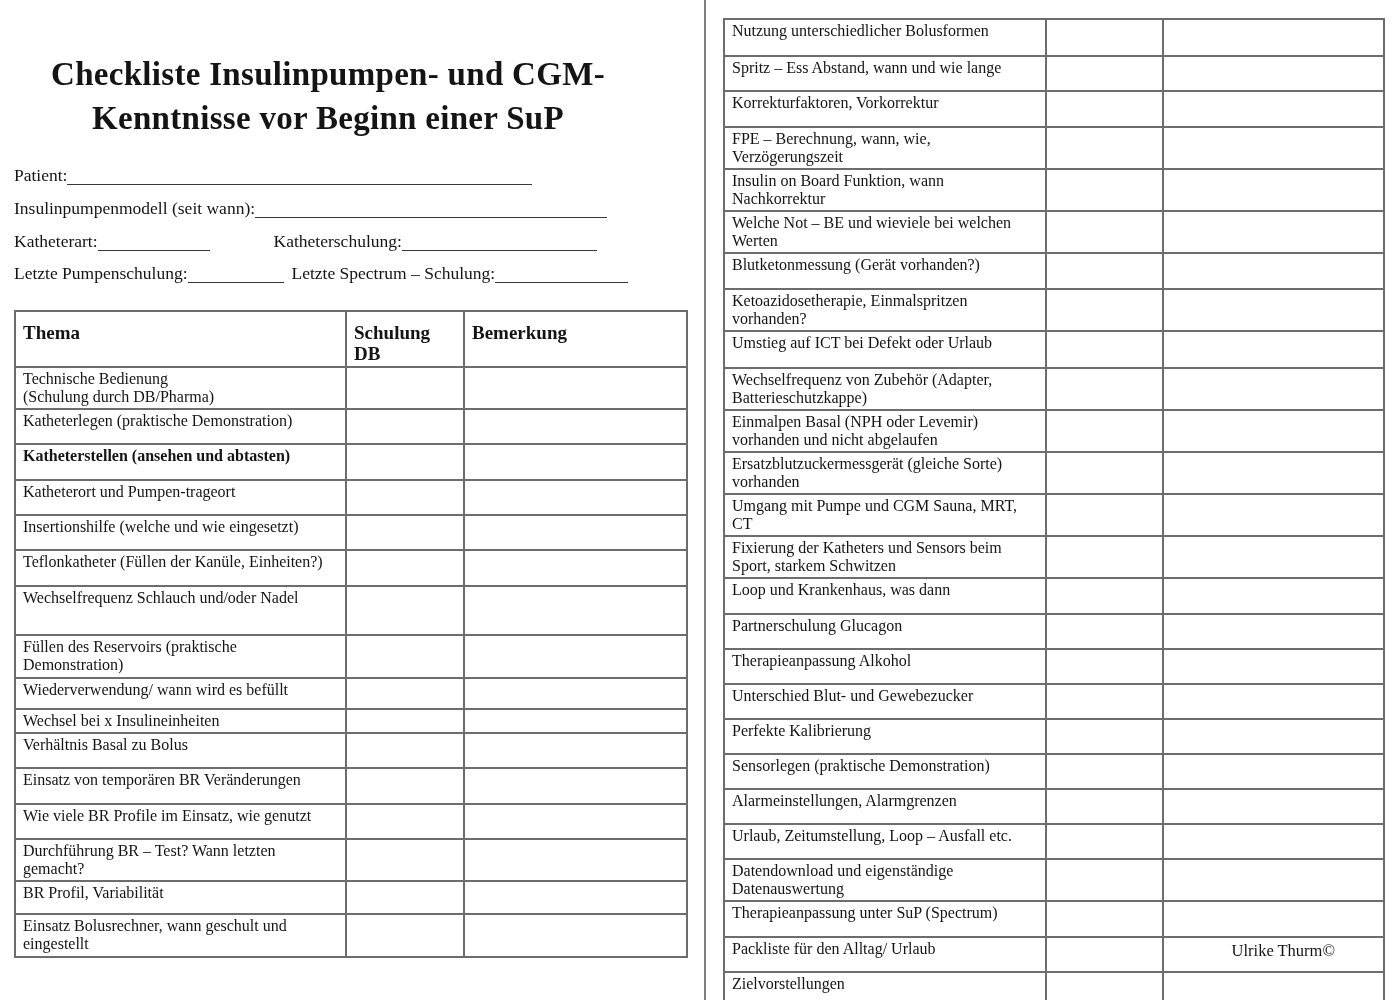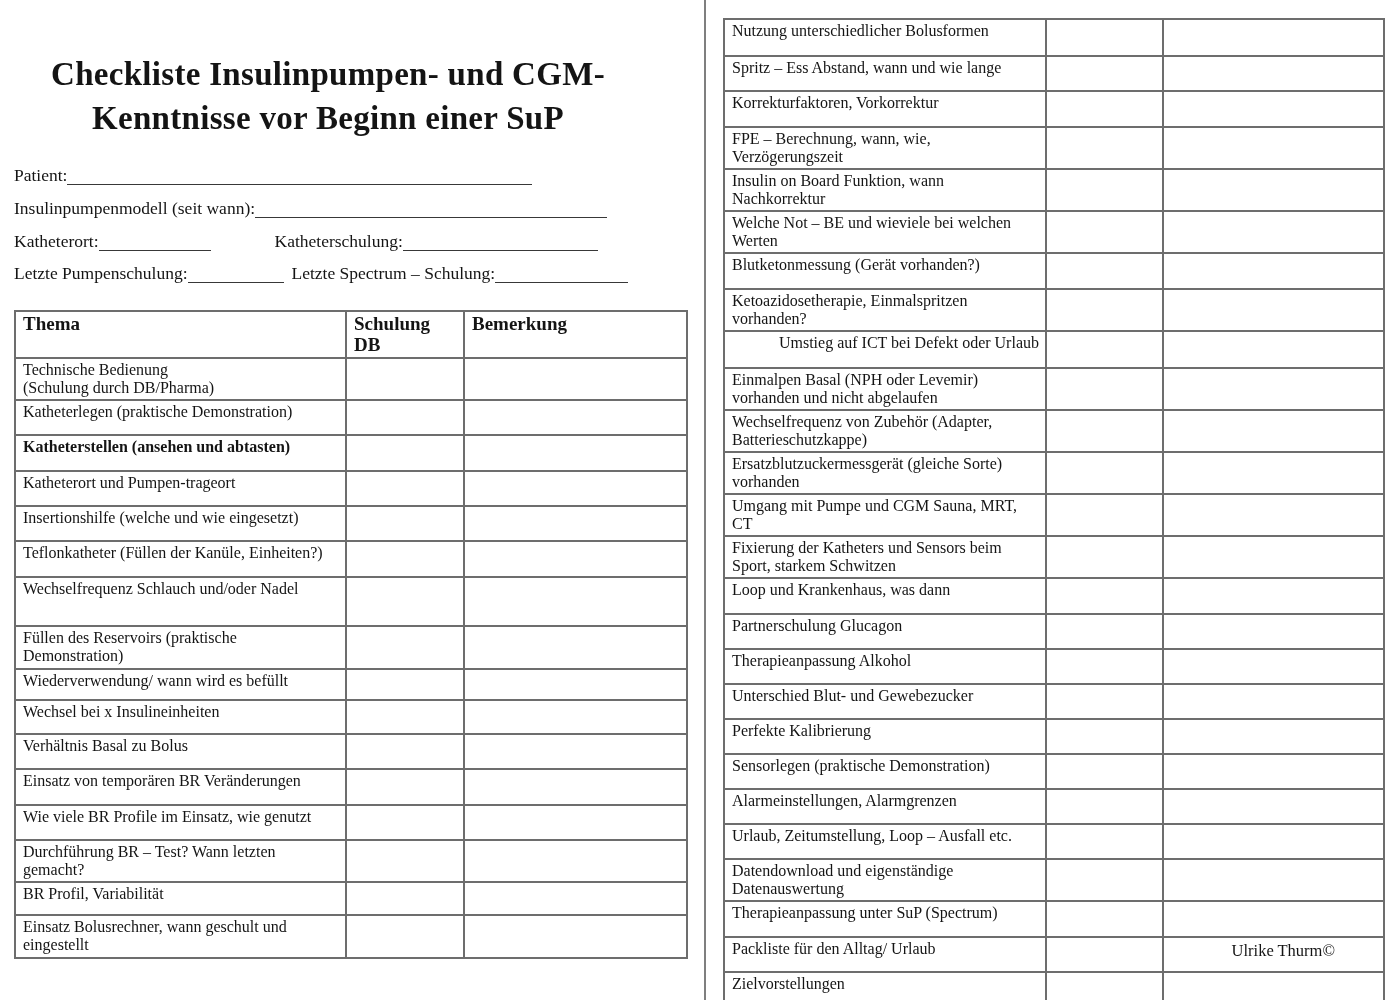--- a/index.html
+++ b/index.html
@@ -40,21 +40,21 @@
   .left-table{top:310px;left:14px;width:672px;}
   .right-table{top:18px;left:17px;width:660px;}
   .left-table .w-thema{width:331px}.left-table .w-db{width:118px}.left-table .w-bem{width:223px}
   .right-table .w-thema{width:322px}.right-table .w-db{width:117px}.right-table .w-bem{width:221px}
 
   .checklist td,.checklist th{
     border:2px solid #6d6d6d;vertical-align:top;padding:2px 6px 2px 7px;
   }
   .checklist th{
     font-size:19px;font-weight:700;text-align:left;
-    line-height:21px;padding-top:1px;white-space:pre-line;
+    line-height:21px;padding-top:10px;white-space:pre-line;
   }
   .head-row{height:45px;}
   .checklist td span{
     display:block;font-size:16px;line-height:18px;
     white-space:pre;overflow:hidden;
   }
   .checklist td span.bold{font-weight:700;}
 
   .footer{
     position:absolute;top:941px;left:17px;width:612px;
@@ -70,21 +70,21 @@
     <div>Kenntnisse vor Beginn einer SuP</div>
   </div>
 
   <div class="form-row fr-patient">
     <span>Patient:</span><span class="u u-patient"></span>
   </div>
   <div class="form-row fr-pump">
     <span>Insulinpumpenmodell (seit wann):</span><span class="u u-pump"></span>
   </div>
   <div class="form-row fr-kath">
-    <span>Katheterort:</span><span class="u u-kathart"></span><span class="ml-kathschul">Katheterschulung:</span><span class="u u-kathschul"></span>
+    <span>Katheterart:</span><span class="u u-kathart"></span><span class="ml-kathschul">Katheterschulung:</span><span class="u u-kathschul"></span>
   </div>
   <div class="form-row fr-letzte">
     <span>Letzte Pumpenschulung:</span><span class="u u-pumpschul"></span><span class="ml-spectrum">Letzte Spectrum – Schulung:</span><span class="u u-spectrum"></span>
   </div>
 
   <table class="checklist left-table">
     <colgroup>
         <col class="w-thema">
         <col class="w-db">
         <col class="w-bem">
@@ -156,21 +156,21 @@
           <td></td>
           <td></td>
         </tr>
         <tr style="height: 31px;">
           <td>
             <span>Wiederverwendung/ wann wird es befüllt</span>
           </td>
           <td></td>
           <td></td>
         </tr>
-        <tr style="height: 34px;">
+        <tr style="height: 24px;">
           <td>
             <span>Wechsel bei x Insulineinheiten</span>
           </td>
           <td></td>
           <td></td>
         </tr>
         <tr style="height: 35px;">
           <td>
             <span>Verhältnis Basal zu Bolus</span>
           </td>
@@ -281,39 +281,39 @@
           <td></td>
         </tr>
         <tr style="height: 37px;">
           <td>
             <span>Ketoazidosetherapie, Einmalspritzen
 vorhanden?</span>
           </td>
           <td></td>
           <td></td>
         </tr>
-        <tr style="height: 37px; text-align: right;">
+        <tr style="height: 37px;">
           <td>
             <span>Umstieg auf ICT bei Defekt oder Urlaub</span>
+          </td>
+          <td></td>
+          <td></td>
+        </tr>
+        <tr style="height: 38px;">
+          <td>
+            <span>Wechselfrequenz von Zubehör (Adapter,
+Batterieschutzkappe)</span>
           </td>
           <td></td>
           <td></td>
         </tr>
         <tr style="height: 38px;">
           <td>
             <span>Einmalpen Basal (NPH oder Levemir)
 vorhanden und nicht abgelaufen</span>
-          </td>
-          <td></td>
-          <td></td>
-        </tr>
-        <tr style="height: 38px;">
-          <td>
-            <span>Wechselfrequenz von Zubehör (Adapter,
-Batterieschutzkappe)</span>
           </td>
           <td></td>
           <td></td>
         </tr>
         <tr style="height: 37px;">
           <td>
             <span>Ersatzblutzuckermessgerät (gleiche Sorte)
 vorhanden</span>
           </td>
           <td></td>

